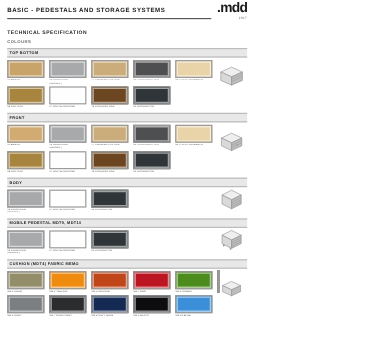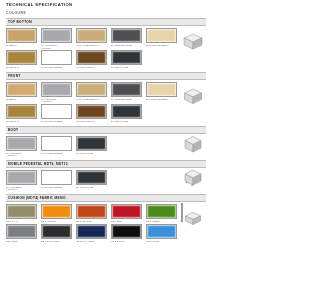--- a/index.html
+++ b/index.html
@@ -85,20 +85,28 @@
     position:absolute;right:2px;
     width:22px;height:20px;
   }
   .iso svg{display:block;width:100%;height:100%;}
 </style>
 </head>
 <body>
 
 <div class="page">
 
+  <div class="hdr">
+    <div class="hdr-title">BASIC - PEDESTALS AND STORAGE SYSTEMS</div>
+    <div class="hdr-rule"></div>
+    <div class="logo">
+      <div class="logo-txt">.mdd</div>
+      <div class="logo-sub">2017</div>
+    </div>
+  </div>
 
   <div class="sub1">TECHNICAL SPECIFICATION</div>
   <div class="sub2">COLOURS</div>
 
   <div id="sections-host">
       <div class="section">
         <div class="sec-bar">TOP BOTTOM</div>
         <div class="sec-body">
           <div class="sw-row">
             <div class="sw">

